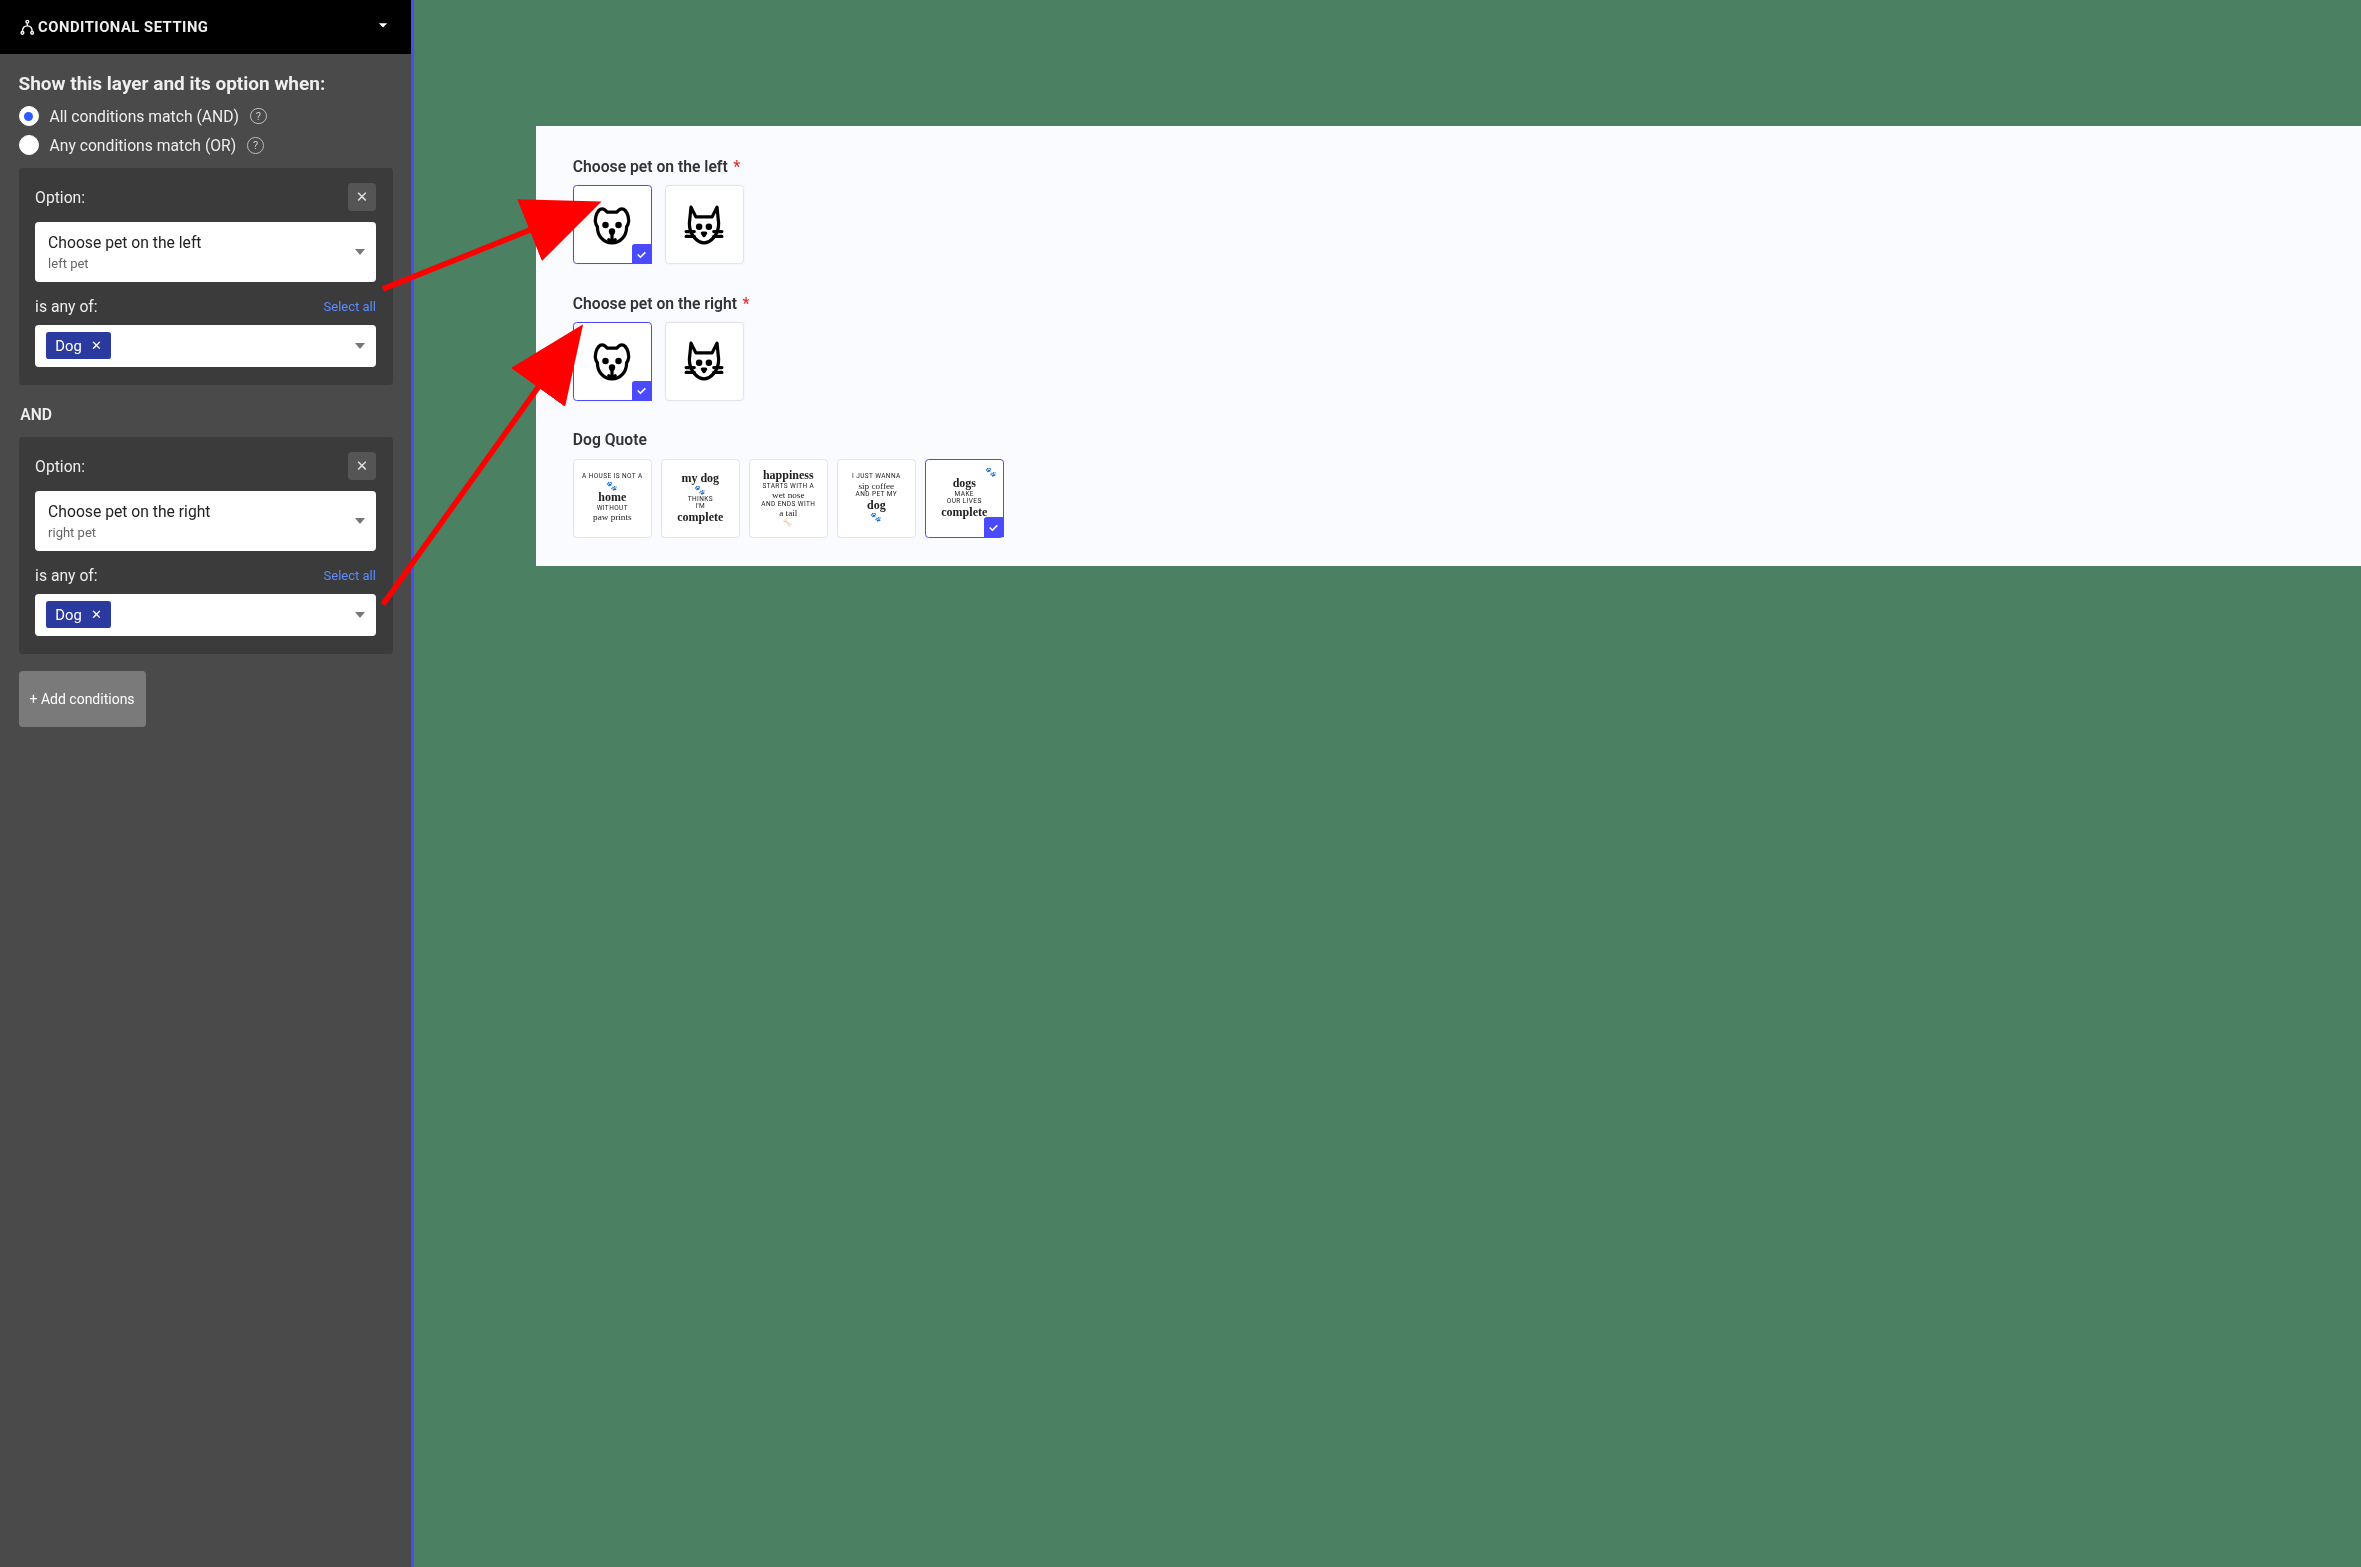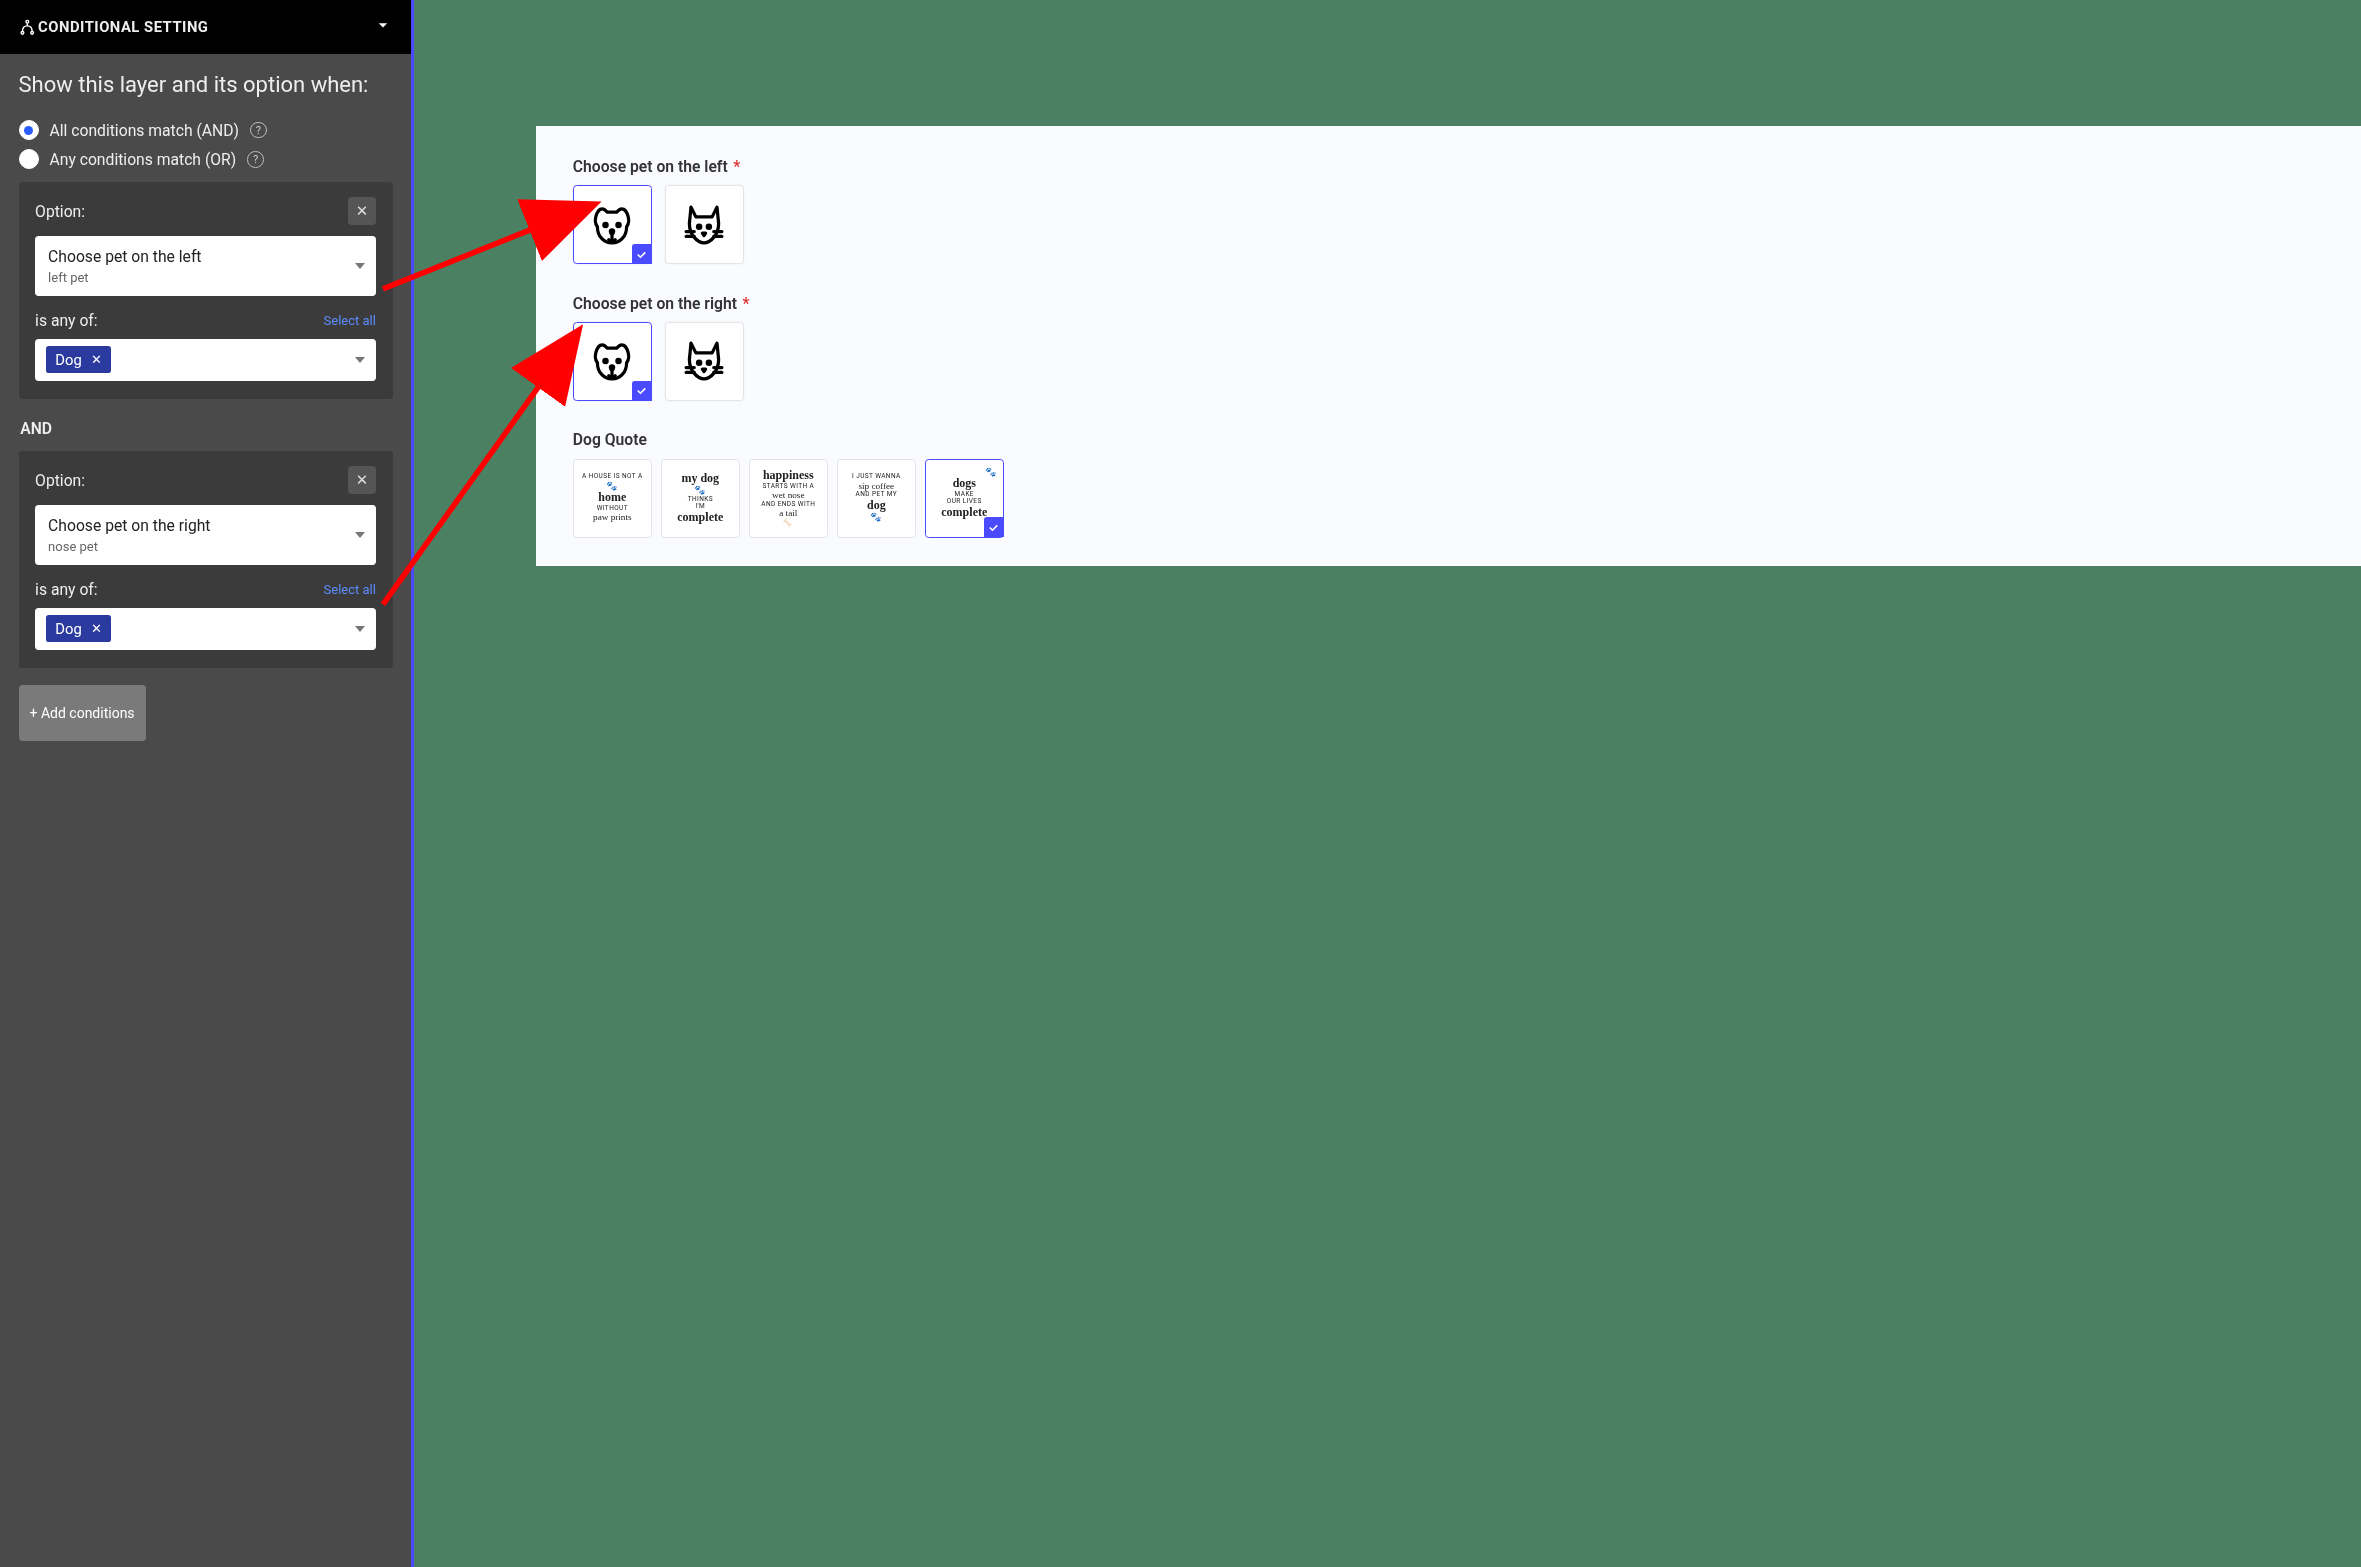--- a/index.html
+++ b/index.html
@@ -28,21 +28,21 @@
     align-items: center;
     justify-content: space-between;
     padding: 14.8px 18.5px;
   }
   .sb-header-left { display: flex; align-items: center; gap: 3px; }
   .sb-header-title { font-size: 14.8px; font-weight: 700; letter-spacing: 0.5px; }
   .branch-icon svg { display: block; }
   .chevron-icon { width: 20px; height: 20px; fill: #fff; }
 
   .sb-body { padding: 18.5px 18.5px 16.6px 18.5px; overflow-y: auto; }
-  .instruction { font-size: 22px; font-weight: 400; margin-bottom: 23px; }
+  .instruction { font-size: 19px; font-weight: 700; margin-bottom: 11px; }
 
   .radio-row { display: flex; align-items: center; gap: 11px; margin-bottom: 9.2px; font-size: 15.7px; }
   .radio-outer {
     width: 20px; height: 20px; border-radius: 50%;
     border: 1.8px solid #fff; display: flex; align-items: center; justify-content: center;
     background: #fff;
   }
   .radio-outer.unchecked { background: #fff; }
   .radio-dot { width: 9.2px; height: 9.2px; border-radius: 50%; background: #2b5cff; }
   .help-icon {
@@ -205,21 +205,21 @@
     <div class="and-sep">AND</div>
 
     
     <div class="cond-block">
       <div class="cond-head">
         <span class="cond-label">Option:</span>
         <span class="close-btn">✕</span>
       </div>
       <div class="white-box">
         <div class="wb-main">Choose pet on the right</div>
-        <div class="wb-sub">nose pet</div>
+        <div class="wb-sub">right pet</div>
         <span class="wb-caret"></span>
       </div>
       <div class="row-between">
         <span class="cond-sublabel">is any of:</span>
         <span class="link">Select all</span>
       </div>
       <div class="tag-field">
         <span class="tag">
           <span>Dog</span>
           <span class="tag-x">✕</span>

